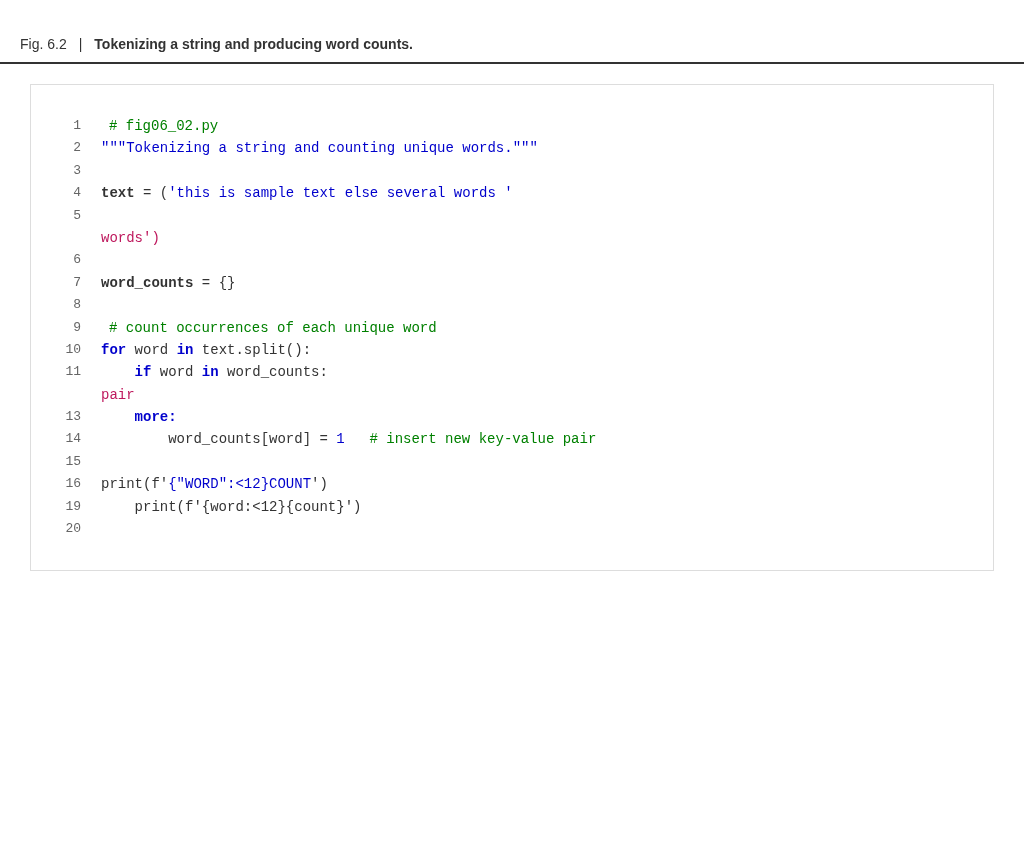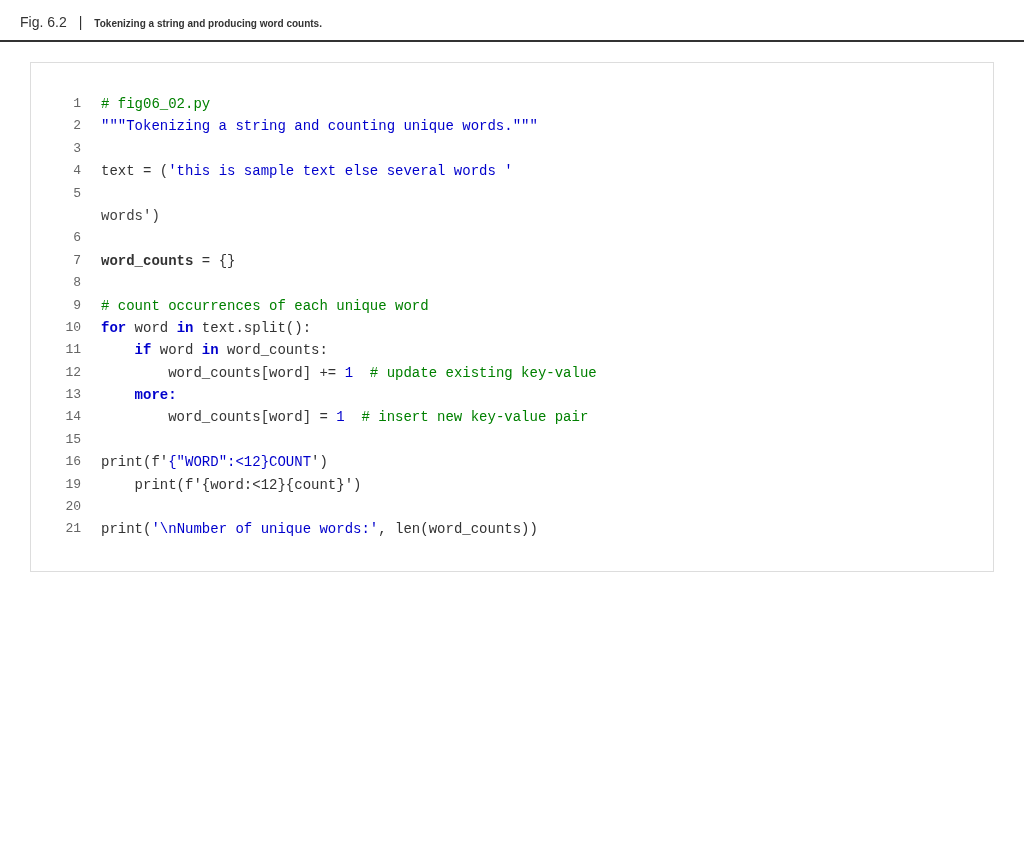--- a/index.html
+++ b/index.html
@@ -37,23 +37,24 @@
       color: #333;
     }
 
     .figure-separator {
       font-size: 14px;
       color: #333;
       margin: 0 4px;
     }
 
     .figure-title {
-      font-size: 10px;
+      font-size: 14px;
       font-weight: bold;
       color: #333;
+      margin-top: 22px;
     }
 
     .code-container {
       background: #ffffff;
       border: 1px solid #ddd;
       margin: 20px 30px;
       padding: 30px 20px 30px 20px;
     }
 
     .code-block {
@@ -78,26 +79,26 @@
       user-select: none;
     }
 
     .line-content {
       flex: 1;
       white-space: pre-wrap;
       word-break: break-all;
     }
 
     
-    .c-comment { color: #008000; }
+    .c-comment { color: #008000; margin-left: 8px; }
     .c-string { color: #0000cc; }
     .c-keyword { color: #0000cc; text-align: center; }
     .c-number { color: #0000cc; }
     .c-normal { color: #333333; }
-    .c-string-green { color: #404040; }
+    .c-string-green { color: #be185d; }
   </style>
 </head>
 <body>
 
 <div class="page-container">
   <div class="figure-header">
     <span class="figure-label">Fig. 6.2</span>
     <span class="figure-separator">|</span>
     <span class="figure-title">Tokenizing a string and producing word counts.</span>
   </div>
@@ -115,21 +116,21 @@
         <span class="line-content c-string">"""Tokenizing a string and counting unique words."""</span>
       </div>
 
       <div class="line">
         <span class="line-number">3</span>
         <span class="line-content">&nbsp;</span>
       </div>
 
       <div class="line">
         <span class="line-number">4</span>
-        <span class="line-content"><span class="c-normal" style="font-weight:normal;margin-top:32px;">text</span><span class="c-normal"> = (</span><span class="c-string">'this is sample text else several words '</span></span>
+        <span class="line-content"><span class="c-normal" style="font-weight:bold;margin-top:32px;">text</span><span class="c-normal"> = (</span><span class="c-string">'this is sample text else several words '</span></span>
       </div>
 
       <div class="line">
         <span class="line-number">5</span>
         <span class="line-content"><span class="c-normal">        </span></span>
       </div>
 
       <div class="line">
         <span class="line-number"></span>
         <span class="line-content c-string-green">words')</span>
@@ -158,25 +159,25 @@
       <div class="line">
         <span class="line-number">10</span>
         <span class="line-content"><span class="c-keyword" style="font-weight:bold;">for</span><span class="c-normal"> word </span><span class="c-keyword" style="font-weight:bold;">in</span><span class="c-normal"> text.split():</span></span>
       </div>
 
       <div class="line">
         <span class="line-number">11</span>
         <span class="line-content"><span class="c-normal">    </span><span class="c-keyword" style="font-weight:bold;">if</span><span class="c-normal"> word </span><span class="c-keyword" style="font-weight:bold;">in</span><span class="c-normal"> word_counts:</span></span>
       </div>
 
-      <div class="line">
-        <span class="line-number">12</span>
-        <span class="line-content"><span class="c-normal">        word_counts[word] += </span><span class="c-number">1</span><span class="c-comment">  # update existing key-value</span></span>
-      </div>
-
+
+      <div class="line">
+        <span class="line-number"></span>
+        <span class="line-content c-string-green">pair</span>
+      </div>
 
       <div class="line">
         <span class="line-number">13</span>
         <span class="line-content"><span class="c-normal">    </span><span class="c-keyword" style="font-weight:bold; color:#0000cc;">more:</span></span>
       </div>
 
       <div class="line">
         <span class="line-number">14</span>
         <span class="line-content"><span class="c-normal">        word_counts[word] = </span><span class="c-number">1</span><span class="c-comment">  # insert new key-value pair</span></span>
       </div>
@@ -196,20 +197,16 @@
       <div class="line">
         <span class="line-number">19</span>
         <span class="line-content"><span class="c-normal">    print(f'{word:&lt;12}{count}')</span></span>
       </div>
 
       <div class="line">
         <span class="line-number">20</span>
         <span class="line-content">&nbsp;</span>
       </div>
 
-      <div class="line">
-        <span class="line-number">21</span>
-        <span class="line-content"><span class="c-normal">print(</span><span class="c-string">'\nNumber of unique words:'</span><span class="c-normal">, len(word_counts))</span></span>
-      </div>
 
     </div>
   </div>
 </div>
 
 </body></html>

